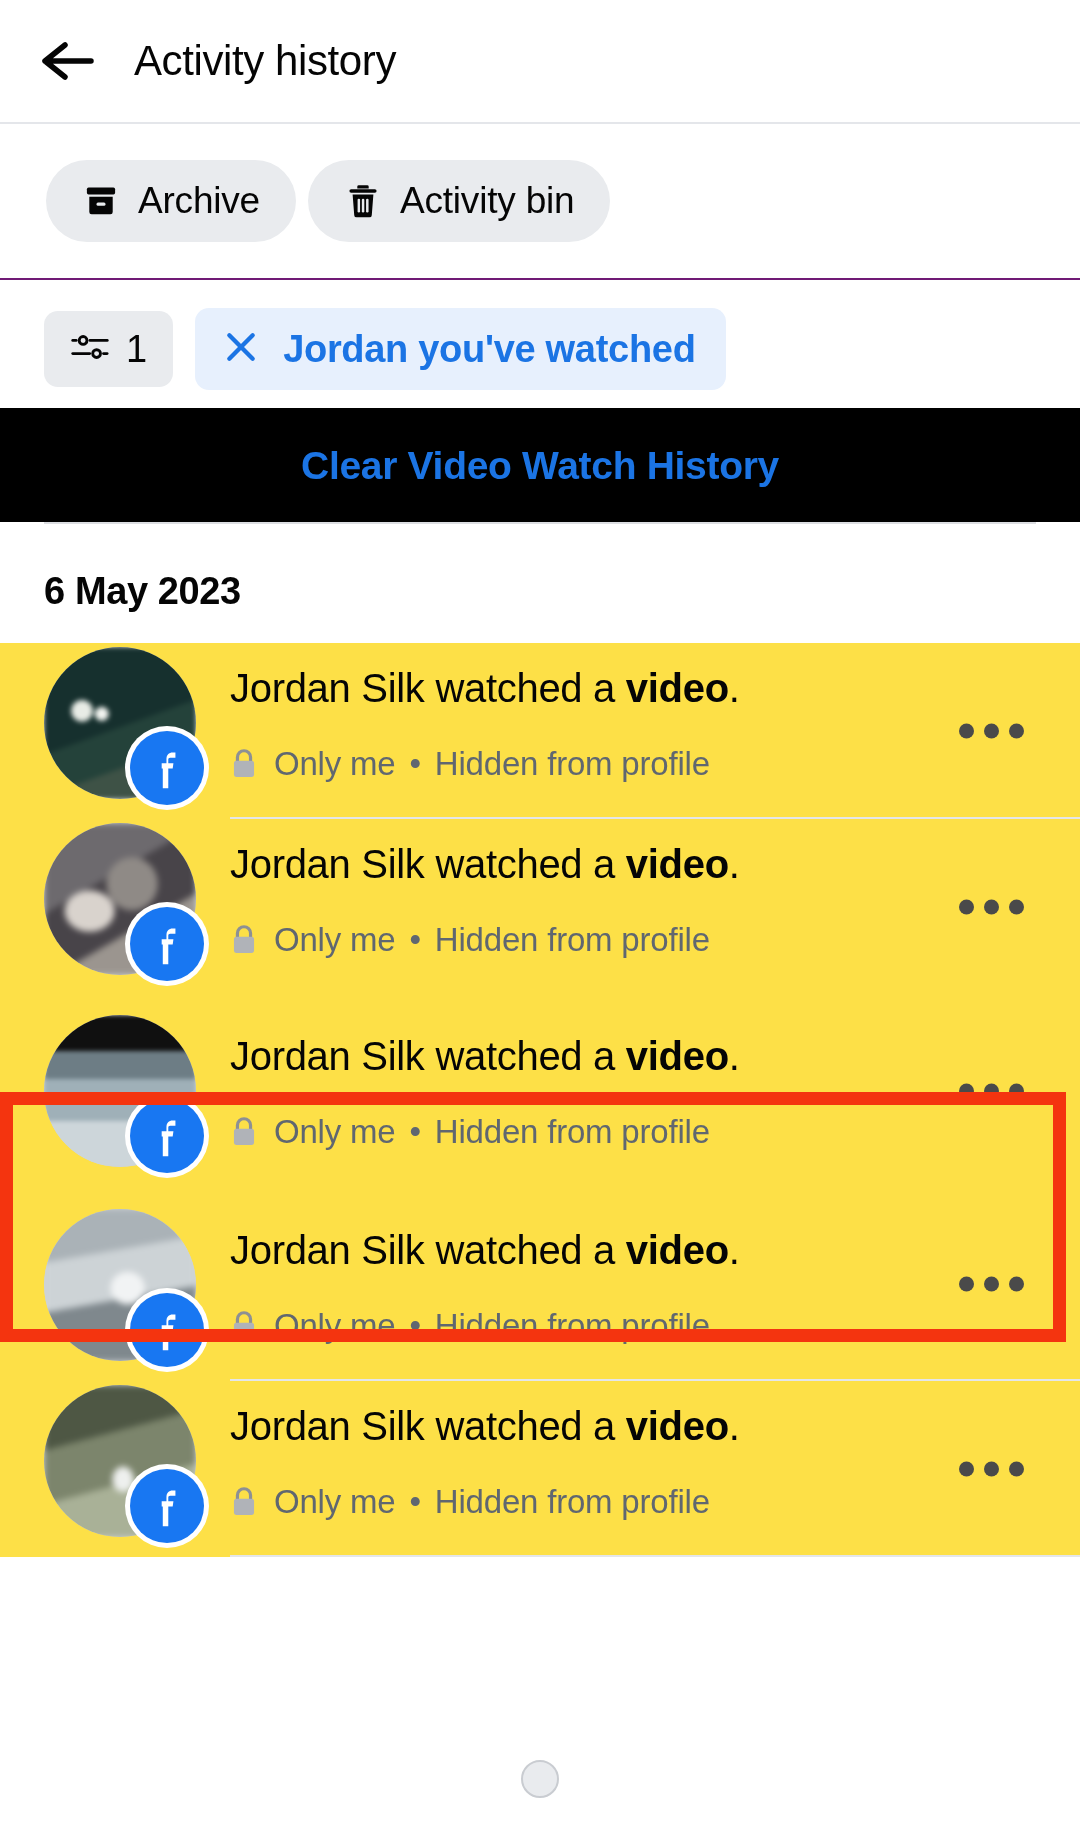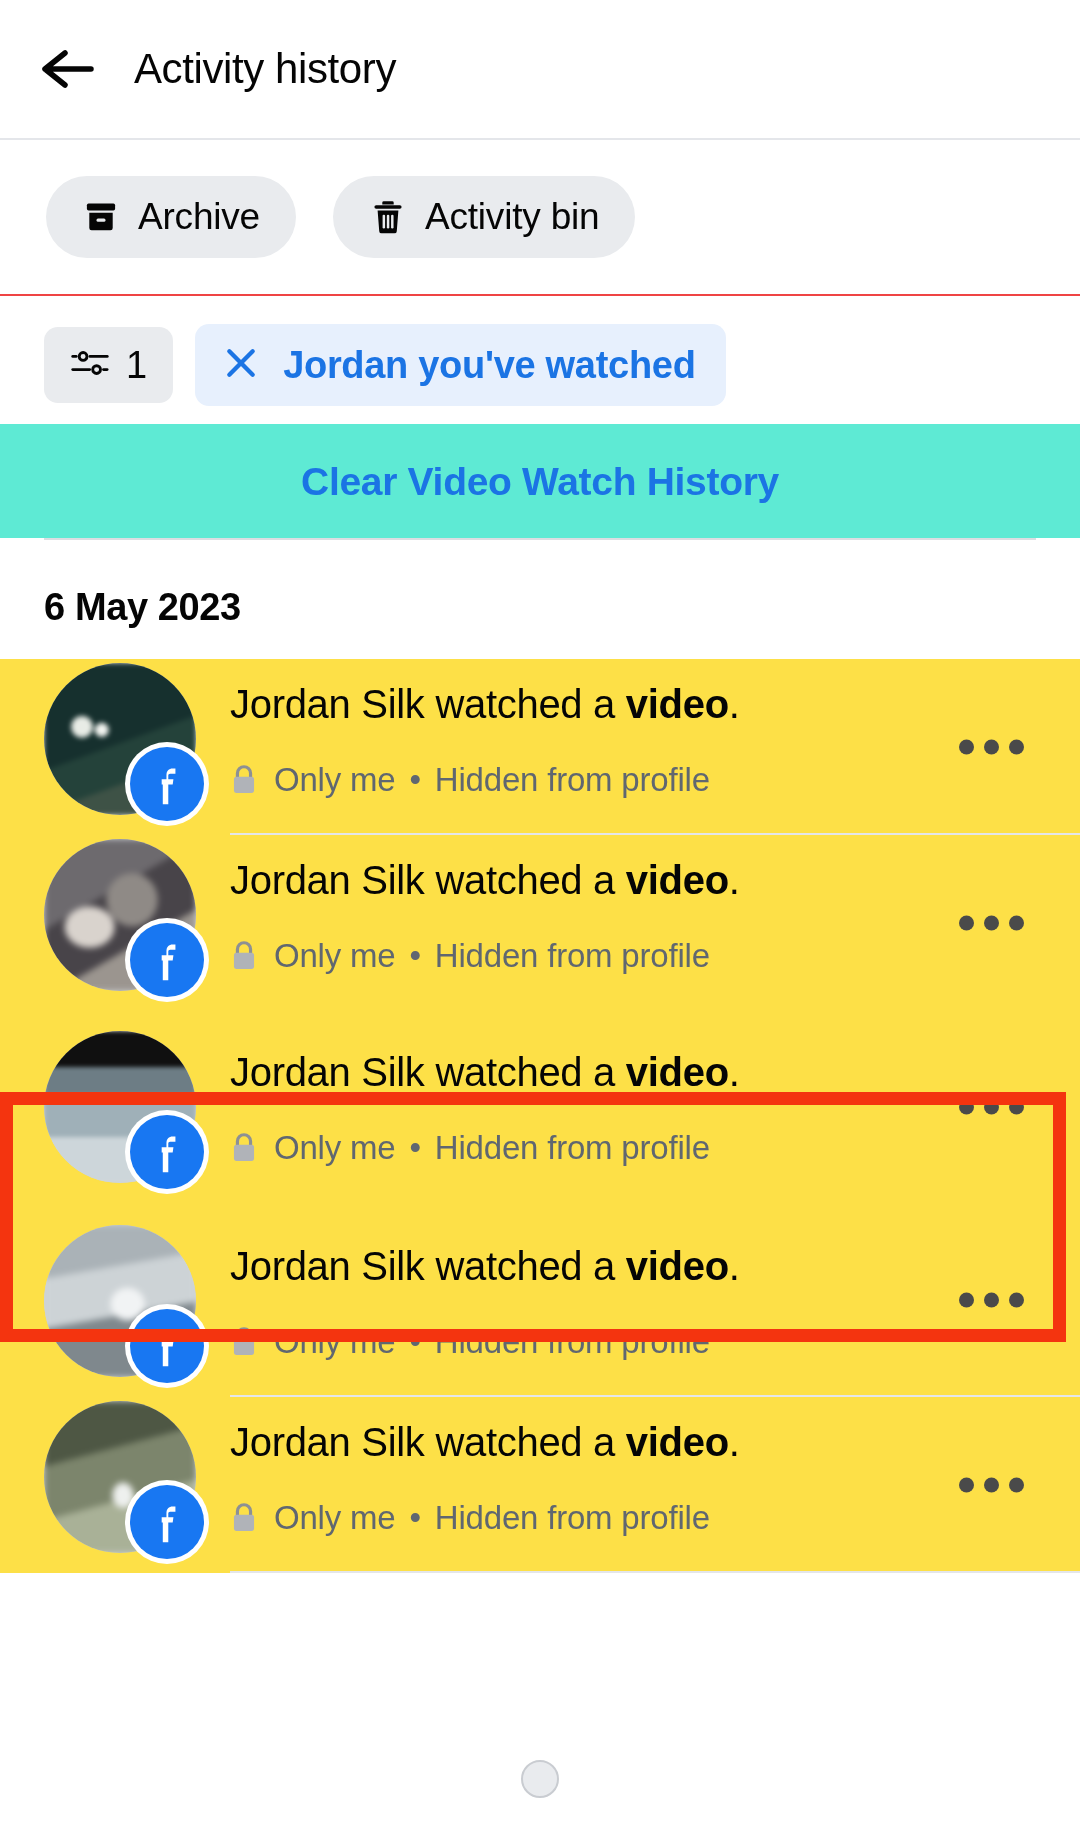--- a/index.html
+++ b/index.html
@@ -11,21 +11,21 @@
     width: 1080px;
     height: 1840px;
     position: relative;
     font-family: "Liberation Sans", "DejaVu Sans", sans-serif;
     color: #050505;
     overflow: hidden;
   }
 
   
   .topbar {
-    height: 140px;
+    height: 124px;
     display: flex;
     align-items: center;
     padding: 0 0 0 40px;
     box-sizing: border-box;
     border-bottom: 2px solid #e4e6ea;
     background: #ffffff;
   }
   .back-btn {
     width: 56px;
     height: 56px;
@@ -42,23 +42,23 @@
     letter-spacing: -0.4px;
     margin-left: 38px;
     color: #050505;
     white-space: nowrap;
   }
 
   
   .chiprow {
     display: flex;
     align-items: center;
-    gap: 37px;
+    gap: 12px;
     padding: 36px 0 36px 46px;
-    border-bottom: 2px solid #ef4444;
+    border-bottom: 2px solid #701a75;
     background: #ffffff;
   }
   .chip {
     display: inline-flex;
     align-items: center;
     gap: 18px;
     background: #e9ebee;
     border-radius: 48px;
     padding: 20px 36px;
     cursor: pointer;
@@ -110,21 +110,21 @@
     color: #1b74e4;
     white-space: nowrap;
     letter-spacing: -0.3px;
   }
 
   
   .clear-wrap {
     display: flex;
     justify-content: center;
     padding: 36px 0 34px 0;
-    background: #5eead4;
+    background: #000000;
   }
   .clear-link {
     font-size: 39px;
     font-weight: 700;
     color: #1b74e4;
     cursor: pointer;
     letter-spacing: -0.3px;
   }
 
   .hr-full {

